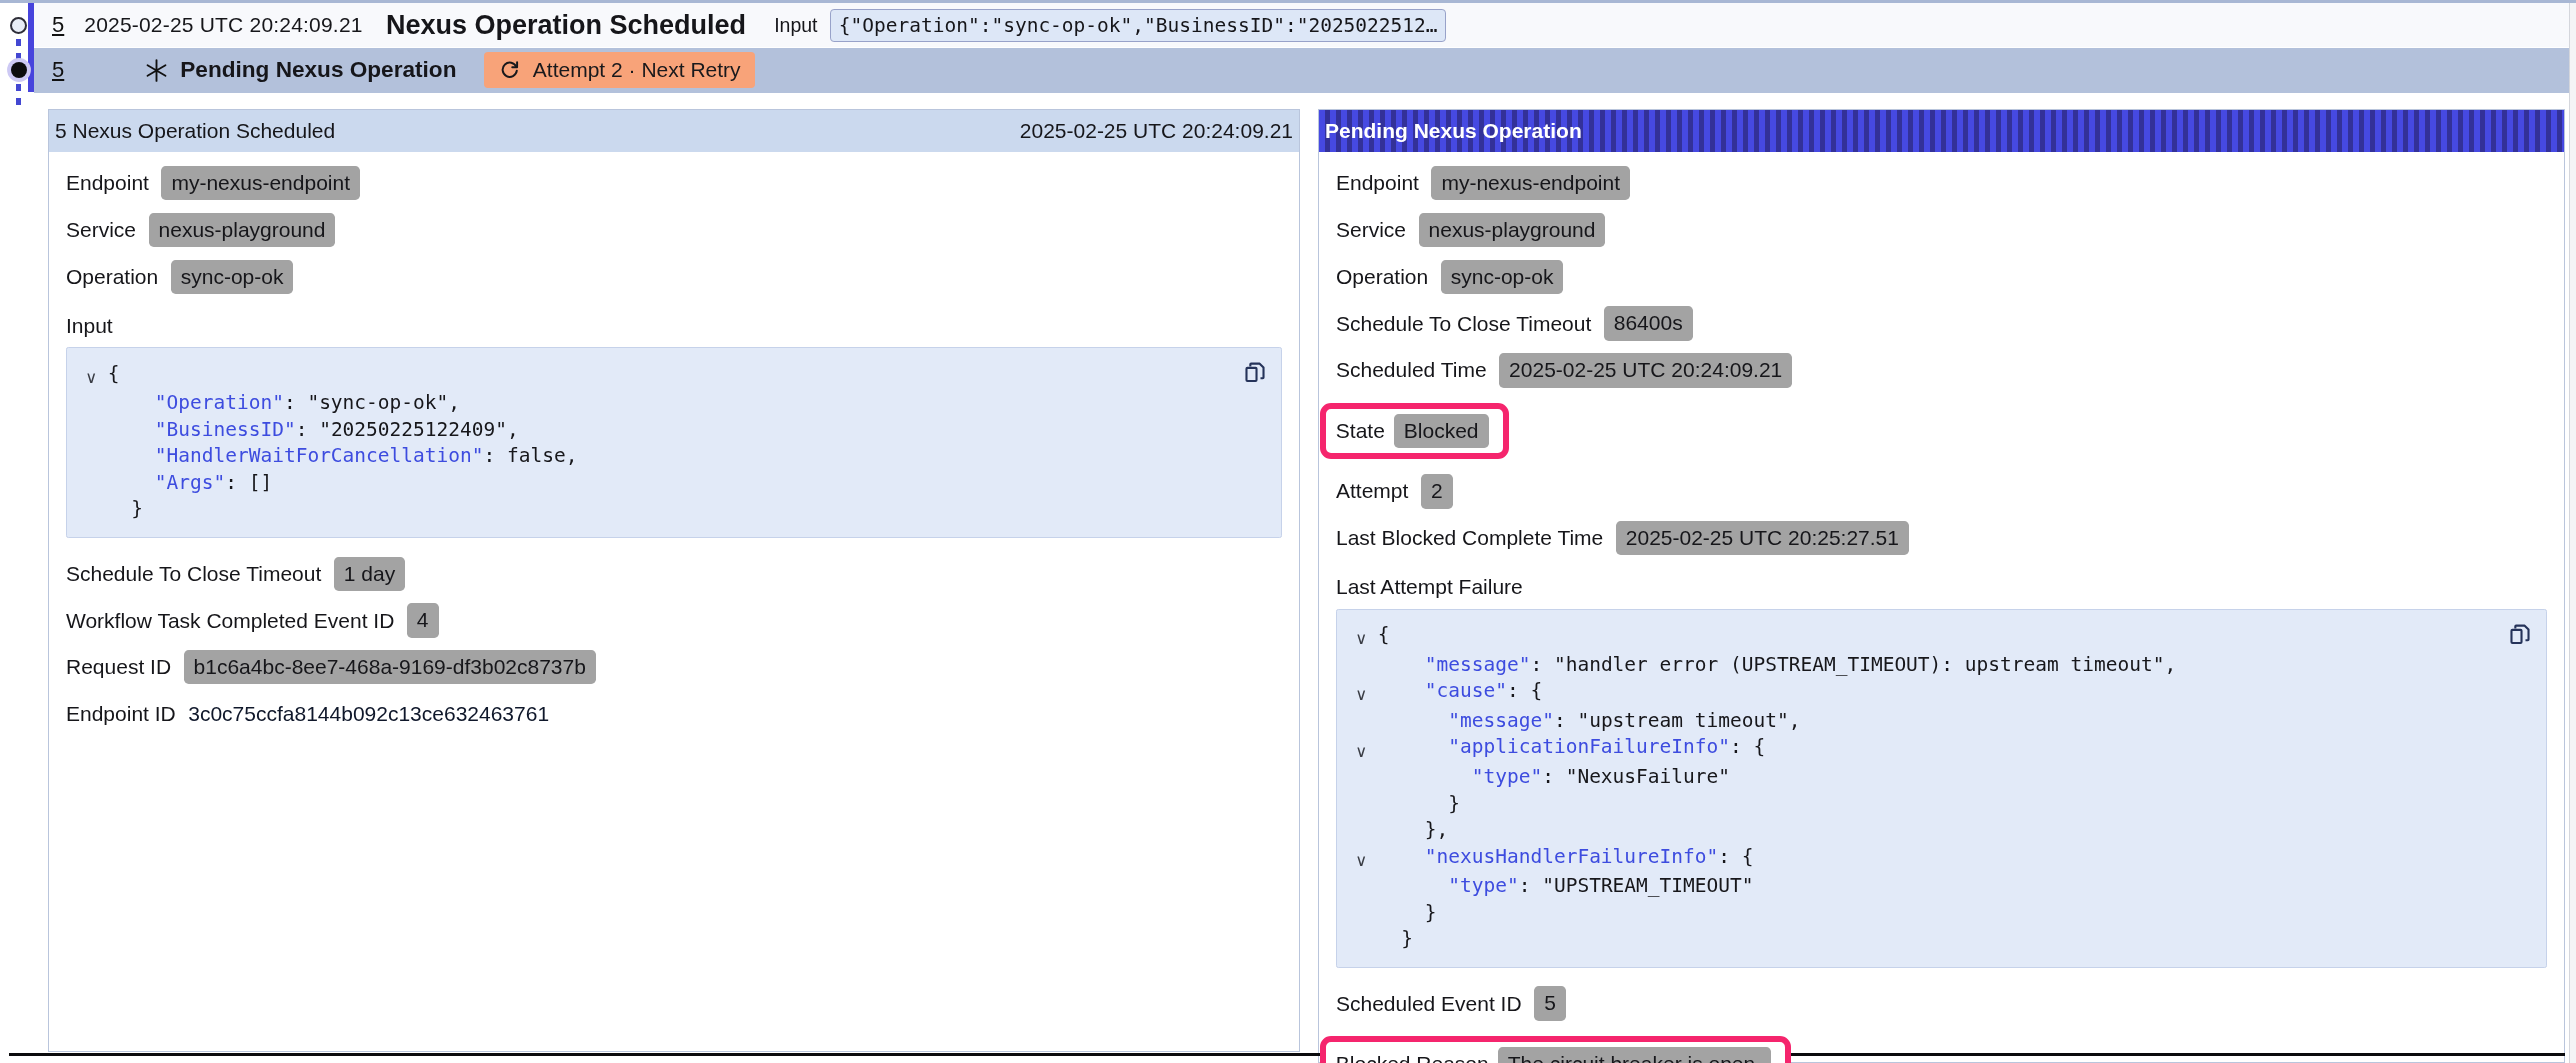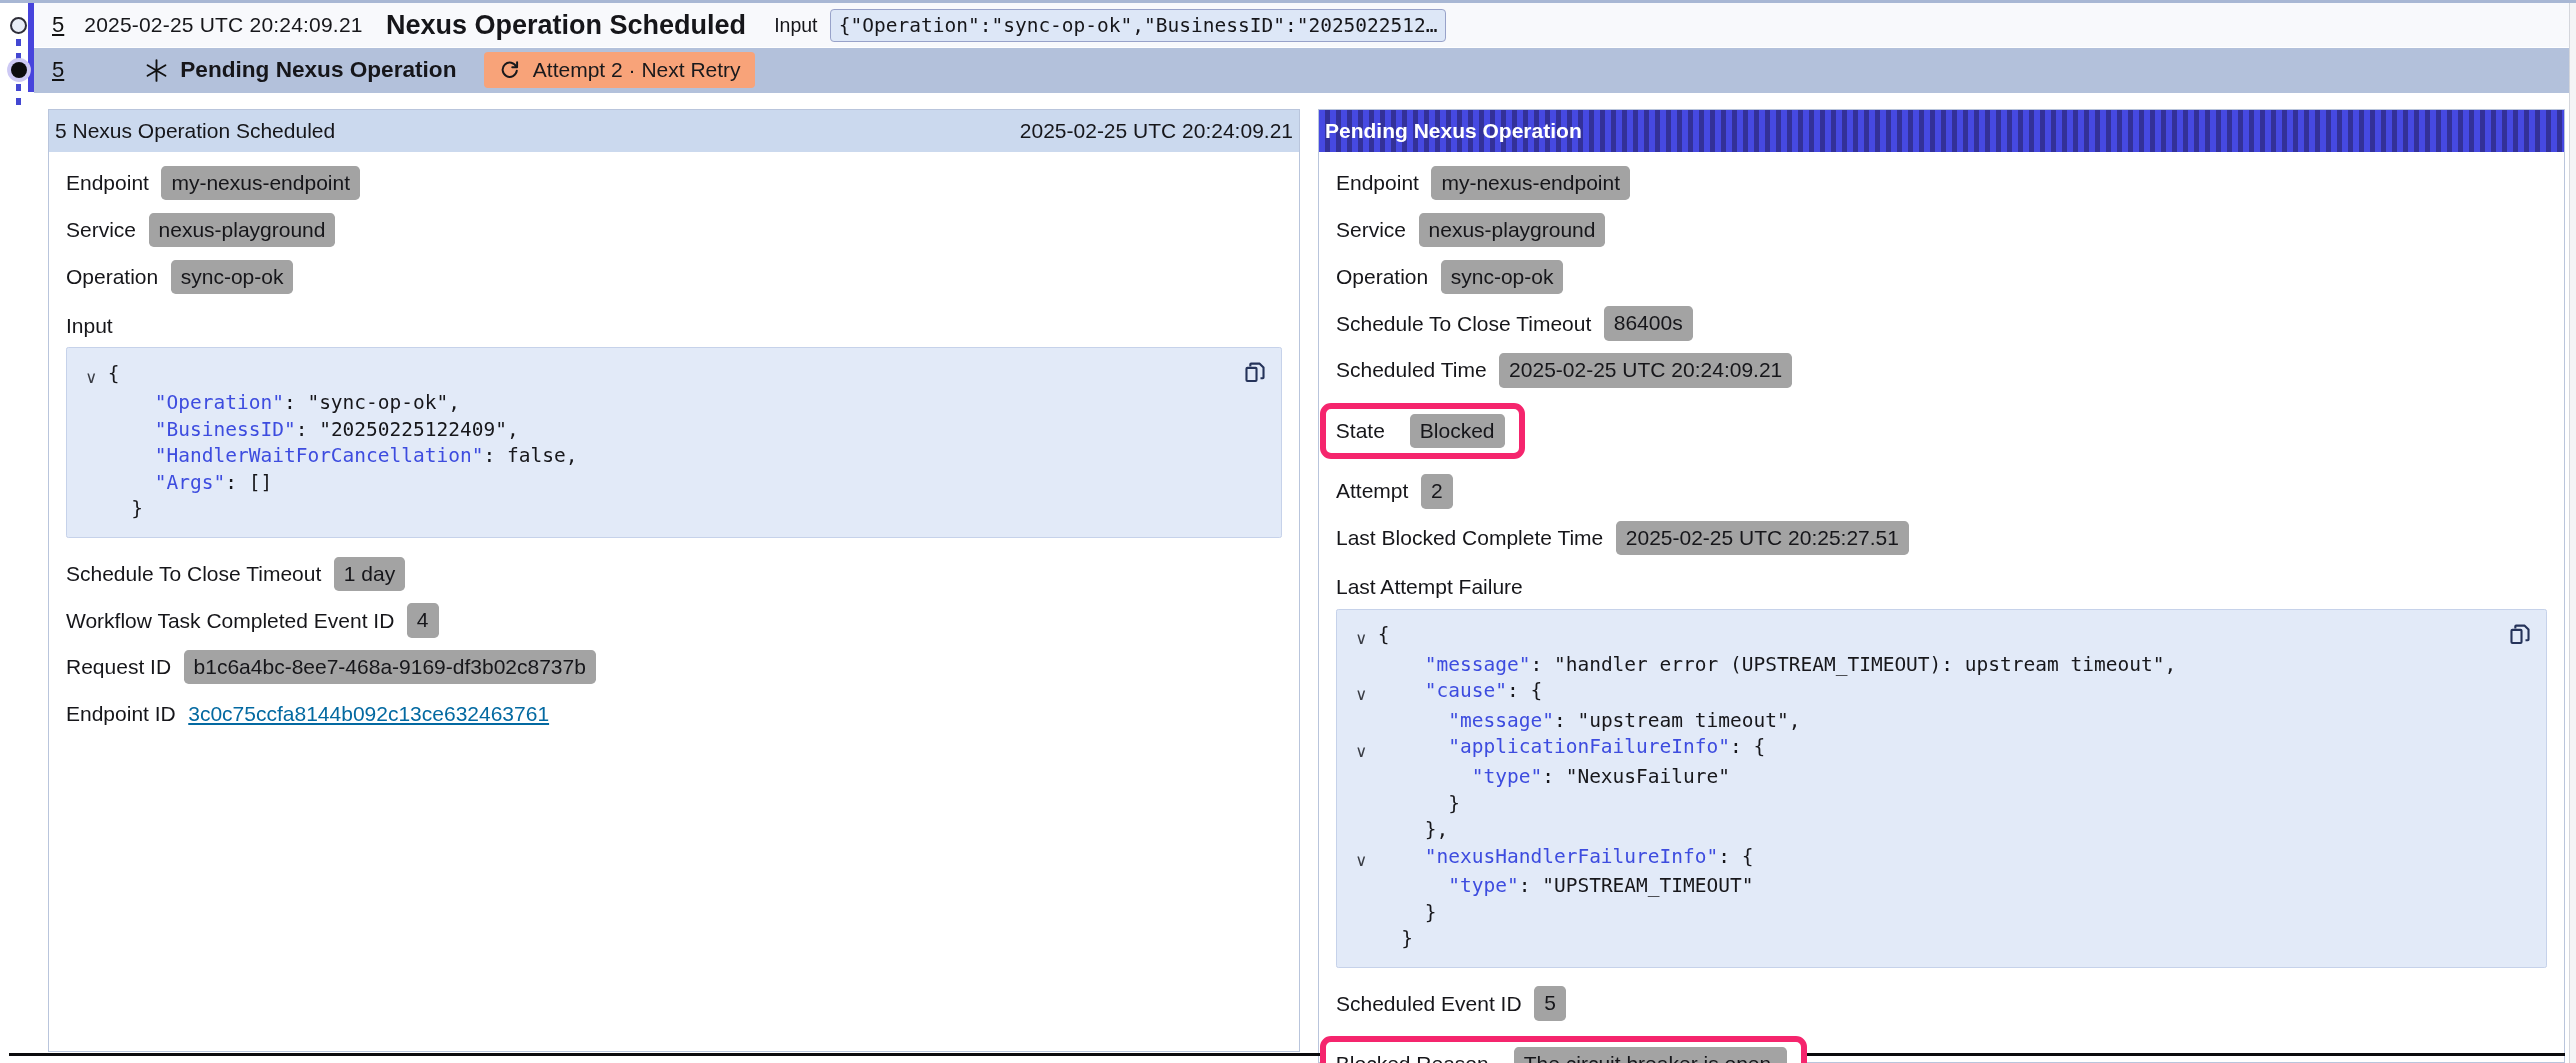--- a/index.html
+++ b/index.html
@@ -46,22 +46,22 @@
   .phead{height:42px;display:flex;align-items:center;justify-content:space-between;
          padding:0 6px;font-size:21px;}
   .phead.plain{background:#cbd9ee;color:#16161a;}
   .phead.striped{background:repeating-linear-gradient(90deg,#4649e2 0 6.2px,#333199 6.2px 11px);
                  color:#fff;font-weight:600;}
   .pbody{padding:1.6px 17px 6.2px 17px;}
 
   
   .field-row{display:flex;align-items:center;gap:12.5px;min-height:34px;margin:12.5px 0;font-size:21px;}
   .chip{background:#a3a3a3;border-radius:4.7px;padding:3.9px 10px;line-height:26.5px;white-space:nowrap;}
-  .linkval{text-decoration:underline;color:#0369a1;cursor:pointer;line-height:26.5px;}
-  .hl-ring{display:inline-flex;align-items:center;gap:25px;border:6.2px solid #f5256d;border-radius:11px;
+  .linkval{color:#0f172a;cursor:pointer;line-height:26.5px;}
+  .hl-ring{display:inline-flex;align-items:center;gap:9px;border:6.2px solid #f5256d;border-radius:11px;
            background:#fff;padding:4.7px 14px 4.7px 9.4px;margin:3.1px 0 3.1px -15.6px;position:relative;z-index:10;}
   .code-label{font-size:21px;margin:20px 0 9.4px 0;}
 
   
   .codeblock{position:relative;background:#e2eaf8;border:0.8px solid #c6d2ea;border-radius:2.3px;
              padding:12.5px 55px 14px 7.8px;margin:0 0 18.7px 0;}
   .code-line{display:flex;}
   .code-gutter{width:33px;flex:0 0 33px;text-align:center;color:#3a3d45;font-size:16.4px;line-height:26.5px;
                padding-top:3.1px;box-sizing:border-box;cursor:pointer;}
   .code-text{font-family:"DejaVu Sans Mono",monospace;font-size:19.5px;line-height:26.5px;

